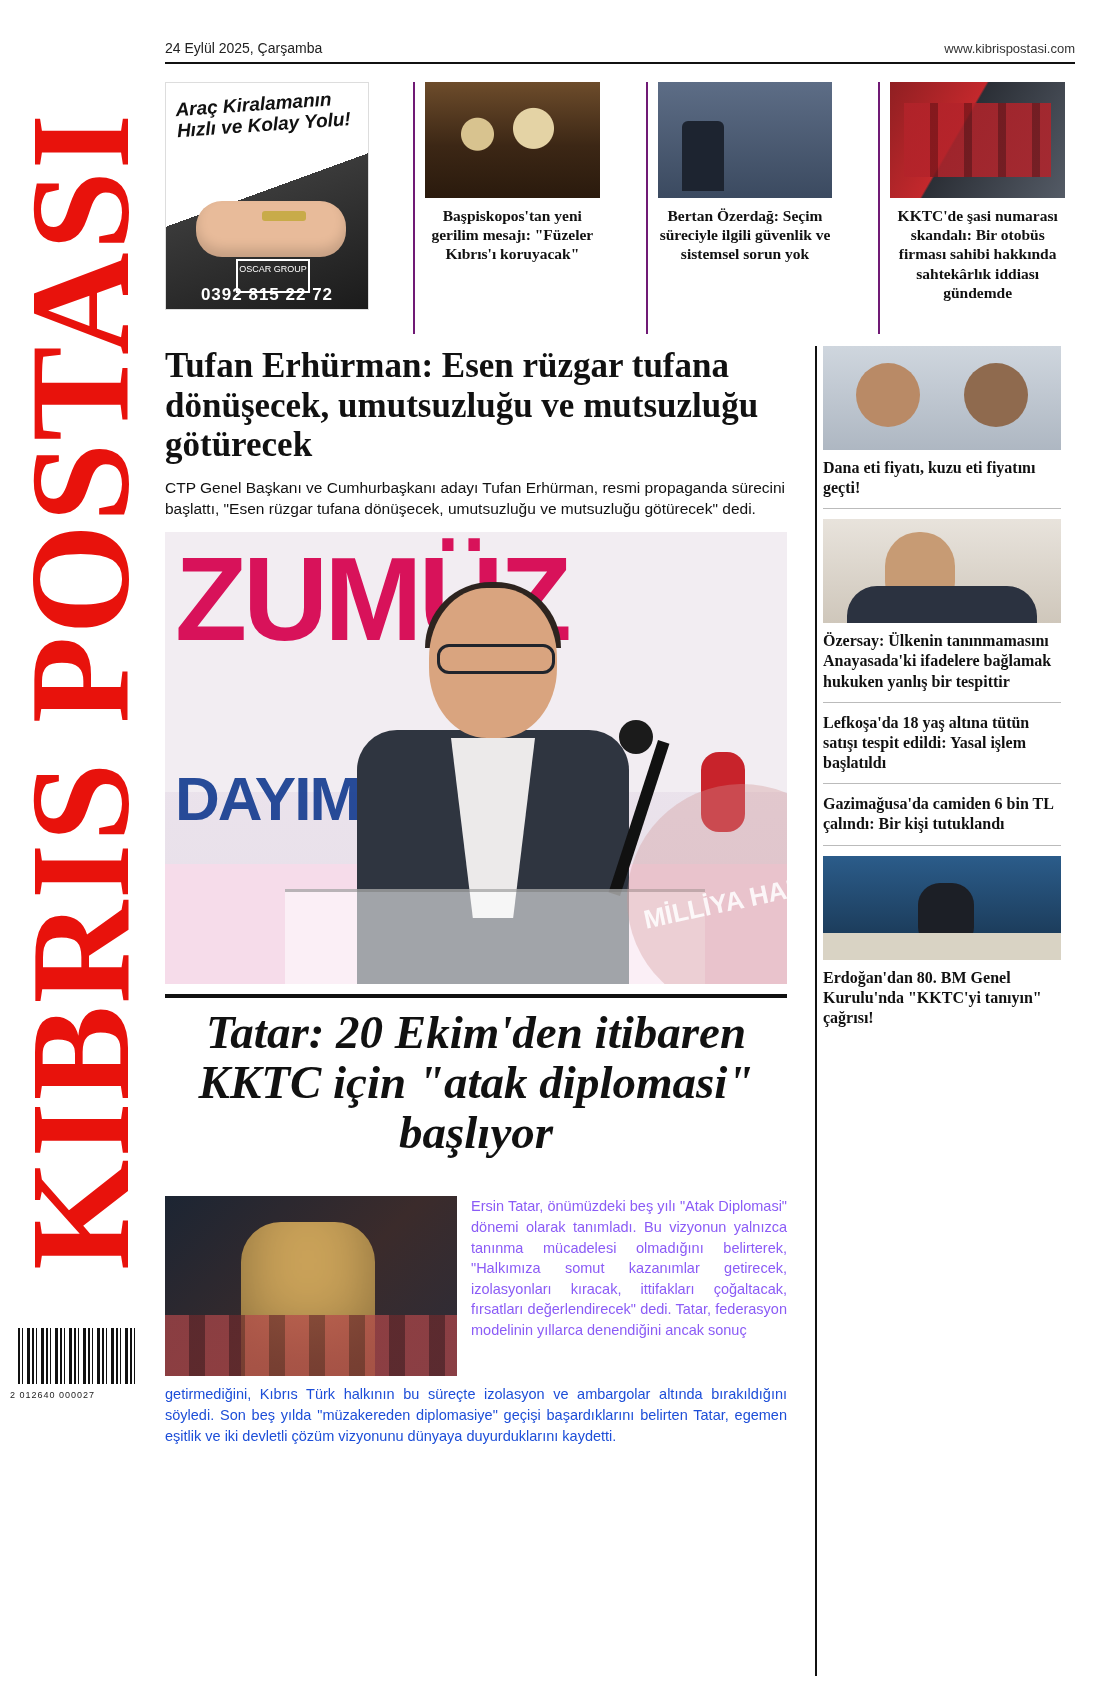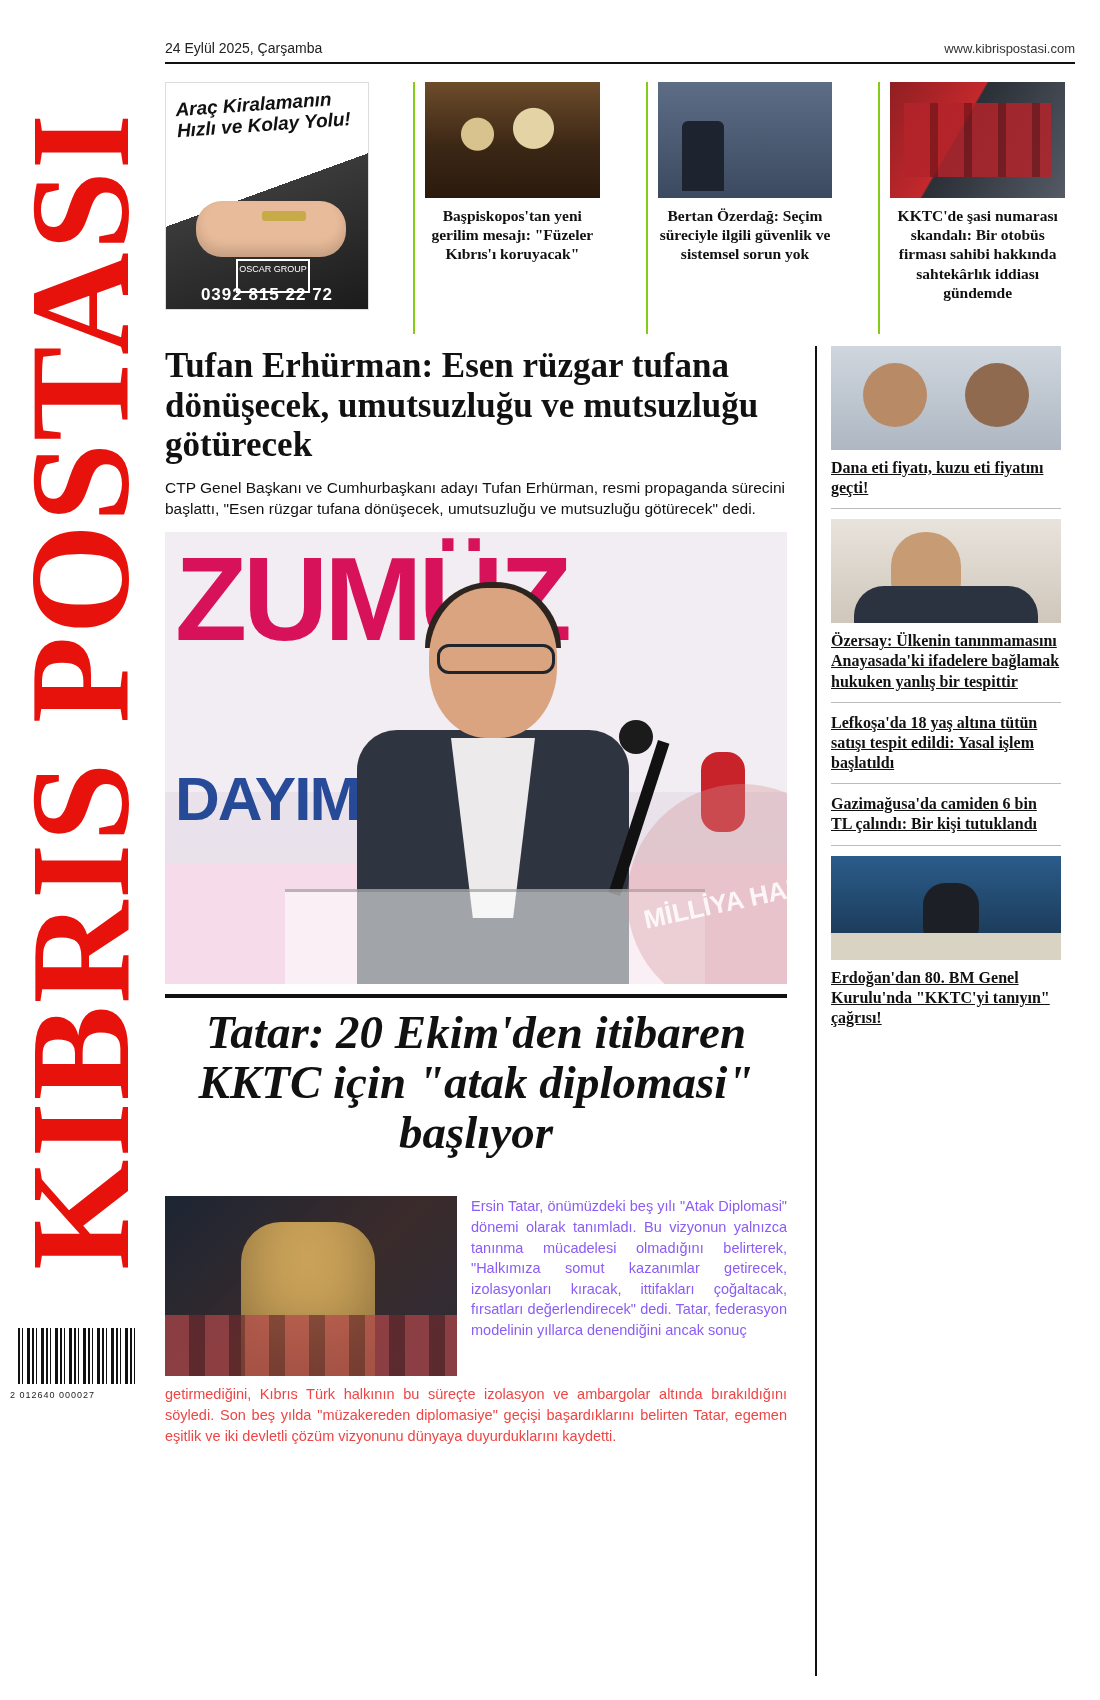--- a/index.html
+++ b/index.html
@@ -26,21 +26,21 @@
   .topbar{position:absolute;left:165px;top:40px;width:910px;
     display:flex;justify-content:space-between;align-items:flex-end;
     font-family:"Liberation Sans",sans-serif;font-size:14px;color:#222;
     padding-bottom:6px;border-bottom:2px solid #111;}
   .topbar .url{font-size:13px;color:#333;}
 
   
   .teasers{position:absolute;left:165px;top:82px;width:910px;height:252px;display:flex;}
   .teaser{position:relative;box-sizing:border-box;}
   .teaser.ad{width:212px;padding-right:10px;}
-  .teaser.t{width:auto;flex:1;padding:0 10px;border-left:2px solid #84cc16;margin-left:36px;}
+  .teaser.t{width:auto;flex:1;padding:0 10px;border-left:2px solid #701a75;margin-left:36px;}
   .teaser .ph{width:100%;height:116px;overflow:hidden;position:relative;}
   .teaser .cap{margin-top:8px;text-align:center;font-weight:bold;font-size:15.5px;
     line-height:1.24;color:#111;}
 
   
   .ad-card{position:relative;width:100%;height:226px;border:1px solid #ddd;overflow:hidden;
     background:linear-gradient(160deg,#ffffff 0%,#ffffff 48%,#3a3a3a 48%,#1b1b1b 100%);}
   .ad-card .hl{position:absolute;left:10px;top:10px;width:178px;
     font-family:"Liberation Sans",sans-serif;font-weight:bold;font-style:italic;
     font-size:19px;line-height:1.12;color:#111;transform:rotate(-4deg);}
@@ -62,21 +62,21 @@
   .ph.panel:after{content:"";position:absolute;left:14%;top:34%;width:24%;height:60%;
     background:#1d2430;border-radius:6px 6px 0 0;
     box-shadow:160px 0 0 #1d2430;}
   .ph.bus{background:linear-gradient(120deg,#8f1f22 0%,#c3282c 40%,#2b2f36 41%,#545b66 100%);}
   .ph.bus:after{content:"";position:absolute;left:8%;top:18%;width:84%;height:64%;
     background:repeating-linear-gradient(90deg,#b3232a 0 26px,#7d171c 26px 34px);opacity:.85;}
 
   
   .main{position:absolute;left:165px;top:346px;width:910px;height:1330px;display:flex;}
   .left-col{width:650px;padding-right:28px;box-sizing:border-box;}
-  .right-col{width:246px;border-left:2px solid #111;padding-left:14px;box-sizing:border-box;text-decoration:underline;}
+  .right-col{width:246px;border-left:2px solid #111;padding-left:6px;box-sizing:border-box;}
 
   .lead-head{font-weight:bold;font-size:35px;line-height:1.13;color:#111;margin:0 0 12px 0;}
   .lead-sub{font-size:15.5px;line-height:1.4;color:#111;margin:0 0 12px 0;
     font-family:"Liberation Sans",sans-serif;}
 
   .lead-photo{position:relative;width:100%;height:452px;overflow:hidden;
     background:linear-gradient(180deg,#efe7ef 0%,#e7dfe9 100%);}
   .lp-banner{position:absolute;left:0;top:0;width:100%;height:260px;background:#f2edf2;}
   .lp-word1{position:absolute;left:10px;top:8px;font-family:"Liberation Sans",sans-serif;
     font-weight:bold;font-size:118px;color:#d8125a;line-height:1;letter-spacing:-4px;}
@@ -109,21 +109,21 @@
     text-align:center;font-weight:bold;font-size:47px;line-height:1.06;color:#111;font-style:italic;}
 
   .story-row{display:flex;margin-top:14px;gap:14px;}
   .story-photo{width:292px;height:180px;flex:none;position:relative;overflow:hidden;
     background:linear-gradient(135deg,#1c2533 0%,#3b2b2b 55%,#2c2c38 100%);}
   .story-photo:before{content:"";position:absolute;left:26%;top:14%;width:46%;height:86%;
     background:#caa259;border-radius:40px 40px 0 0;box-shadow:inset 0 -40px 60px rgba(0,0,0,.35);}
   .story-photo:after{content:"";position:absolute;left:0;bottom:0;width:100%;height:34%;
     background:repeating-linear-gradient(90deg,#b2474a 0 24px,#6e2a2d 24px 40px);opacity:.7;}
   .story-text{font-family:"Liberation Sans",sans-serif;font-size:14.5px;line-height:1.42;color:#8b5cf6;text-align:justify;}
-  .story-tail{font-family:"Liberation Sans",sans-serif;font-size:14.5px;line-height:1.42;color:#ef4444;
+  .story-tail{font-family:"Liberation Sans",sans-serif;font-size:14.5px;line-height:1.42;color:#1d4ed8;
     text-align:justify;margin-top:8px;}
 
   
   .side-item{padding-bottom:10px;margin-bottom:10px;border-bottom:1px solid #bbb;}
   .side-item:last-child{border-bottom:none;}
   .side-photo{width:100%;height:104px;position:relative;overflow:hidden;margin-bottom:8px;}
   .sp-duo{background:linear-gradient(180deg,#cfd6de 0%,#aeb7c2 100%);}
   .sp-duo:before{content:"";position:absolute;left:14%;top:16%;width:64px;height:64px;border-radius:50%;
     background:#b98a66;}
   .sp-duo:after{content:"";position:absolute;right:14%;top:16%;width:64px;height:64px;border-radius:50%;

